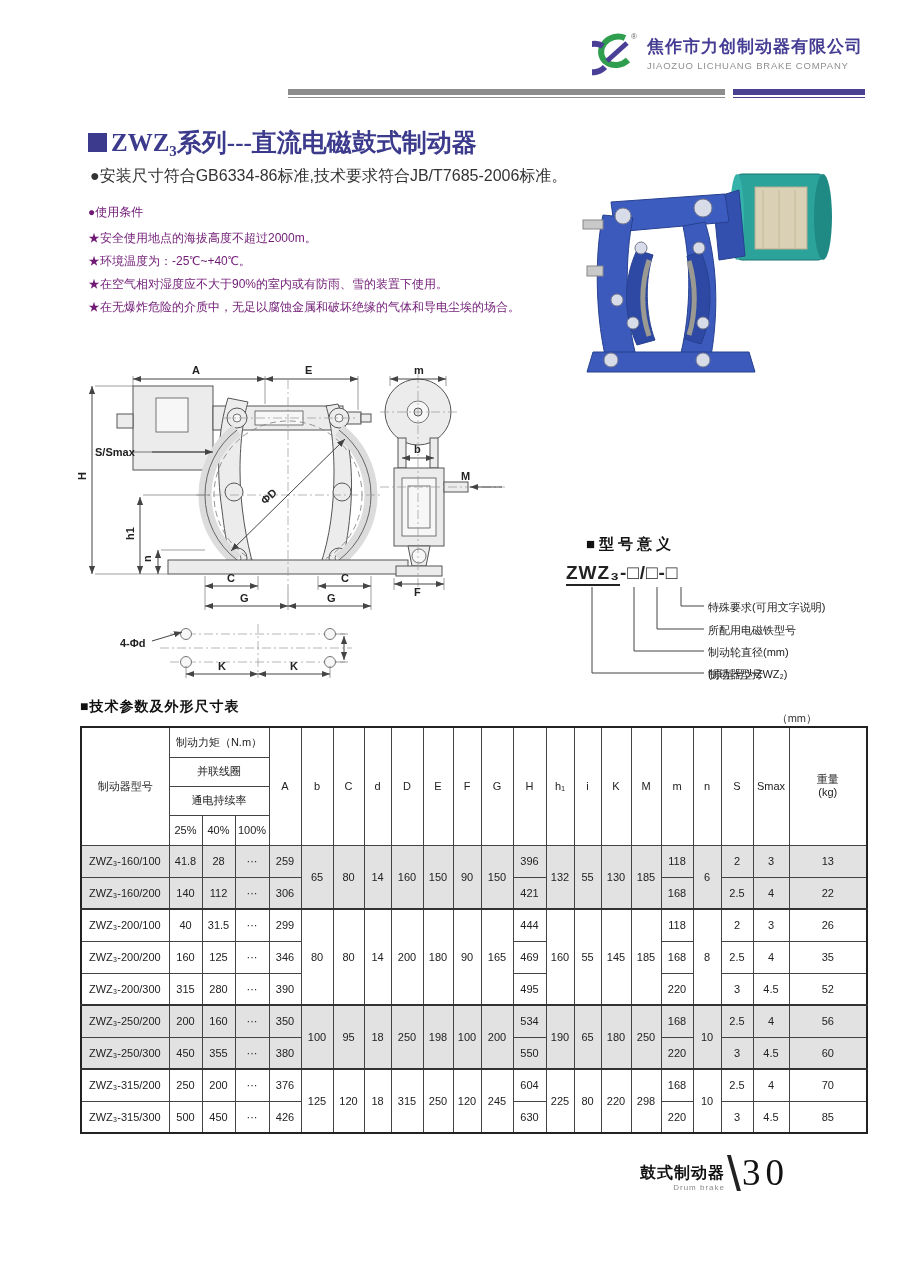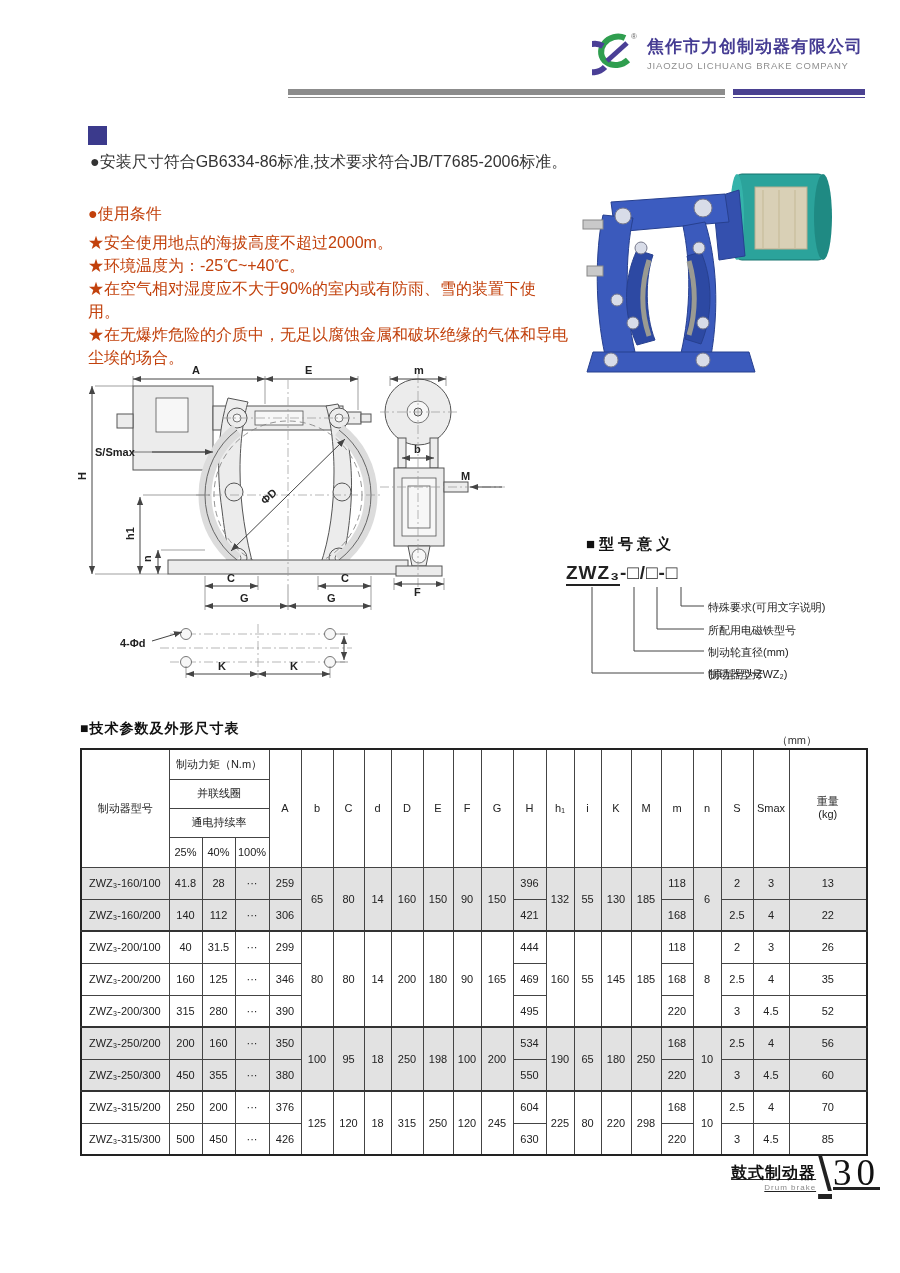--- a/index.html
+++ b/index.html
@@ -17,21 +17,21 @@
   .bar-purple { left:733px; width:132px; background:#4a4191; }
 
   
   .title-block { position:absolute; left:88px; top:126px; width:480px; }
   .title-main { display:flex; align-items:center; gap:4px; font-family:"Liberation Serif", serif; font-weight:bold; font-size:25px; color:#3b3a8c; }
   .title-sq { width:19px; height:19px; background:#3b3a8c; flex:0 0 auto; }
   .title-en { font-family:"Liberation Serif", serif; font-weight:bold; font-size:15.5px; color:#3b3a8c; margin:3px 0 0 20px; }
   .title-std { font-size:16px; color:#333; margin:7px 0 0 2px; }
 
   
-  .conditions { position:absolute; left:88px; top:204px; width:480px; font-size:16px; color:#c2410c; }
+  .conditions { position:absolute; left:88px; top:204px; width:480px; font-size:12px; color:#701a75; }
   .conditions .cond-head { margin-bottom:6px; }
   .conditions li { list-style:none; line-height:23px; }
 
   
   .photo { position:absolute; left:553px; top:160px; }
   .drawing { position:absolute; left:78px; top:352px; }
   .drawing text { font:600 11px "Liberation Sans", sans-serif; fill:#222; }
   .dim { stroke:#444; stroke-width:1; }
   .ext { stroke:#777; stroke-width:0.7; }
   .cl  { stroke:#999; stroke-width:0.7; stroke-dasharray:9 3 2 3; }
@@ -40,39 +40,39 @@
 
   
   .model-meaning { position:absolute; left:558px; top:535px; width:330px; height:175px; }
   .mm-heading { font-size:15px; font-weight:bold; letter-spacing:4px; margin-left:28px; color:#111; }
   .mm-formula { margin:8px 0 0 8px; font-size:19px; font-weight:bold; color:#222; letter-spacing:1px; }
   .mm-prefix { border-bottom:2px solid #222; padding-bottom:1px; }
   .mm-lines { position:absolute; left:0; top:0; }
   .mm-label { position:absolute; left:150px; font-size:11px; color:#222; white-space:nowrap; }
 
   
-  .table-block { position:absolute; left:80px; top:698px; width:739px;margin-top:22px; }
+  .table-block { position:absolute; left:80px; top:698px; width:739px; }
   .tbl-title { font-size:14px; font-weight:bold; letter-spacing:1px; color:#111; }
   .tbl-unit { position:absolute; right:2px; top:13px; font-size:11px; color:#333; }
   table.spec { border-collapse:collapse; table-layout:fixed; width:788px; margin-top:10px;
                border:2px solid #222; font-size:11px; color:#222; }
   .spec th, .spec td { border:1px solid #444; text-align:center; vertical-align:middle; padding:0 1px;
                        overflow:hidden; font-weight:normal; }
   .spec thead tr.hr1 { height:30px; } .spec thead tr.hr2, .spec thead tr.hr3 { height:29px; }
   .spec thead tr.hr4 { height:30px; }
   .spec tbody tr { height:32px; }
   .spec td.model { text-align:left; padding-left:7px; }
   .spec tr.shaded td { background:#e2e2e2; }
   .spec tr.gstart td { border-top:2px solid #333; }
   .wt div { line-height:13px; }
 
   .note { position:absolute; left:80px; top:1141px; font-size:12px; color:#222; letter-spacing:1px; }
 
   
-  .footer { position:absolute; left:640px; top:1150px; width:240px; display:flex; justify-content:flex-end; align-items:flex-start;text-decoration:underline; }
+  .footer { position:absolute; left:640px; top:1150px; width:240px; display:flex; align-items:flex-start; }
   .f-cn-block { text-align:right; margin-top:13px; }
   .f-cn { font-size:16px; font-weight:bold; color:#111; letter-spacing:1px; }
   .f-en { font-size:8px; color:#8a8a8a; margin-top:-1px; letter-spacing:1px; }
   .f-slash { font-size:50px; line-height:48px; color:#222; margin:0 1px 0 2px; }
   .f-page { font-family:"Liberation Serif", serif; font-size:37px; line-height:46px; letter-spacing:5px; color:#111; }
 </style>
 </head>
 <body>
 
 <div class="page">
@@ -88,20 +88,21 @@
       <div class="company-cn">焦作市力创制动器有限公司</div>
       <div class="company-en">JIAOZUO LICHUANG BRAKE COMPANY</div>
     </div>
   </div>
   <div class="bar bar-gray"></div>
   <div class="bar bar-purple"></div>
 
   <div class="title-block">
     <div class="title-main">
       <span class="title-sq"></span>
+      <span>ZWZ₃系列---直流电磁鼓式制动器</span>
     </div>
     <div class="title-std">●安装尺寸符合GB6334-86标准,技术要求符合JB/T7685-2006标准。</div>
   </div>
 
   <div class="conditions">
     <div class="cond-head">●使用条件</div>
     <ul>
       <li>★安全使用地点的海拔高度不超过2000m。</li>
       <li>★环境温度为：-25℃~+40℃。</li>
       <li>★在空气相对湿度应不大于90%的室内或有防雨、雪的装置下使用。</li>

